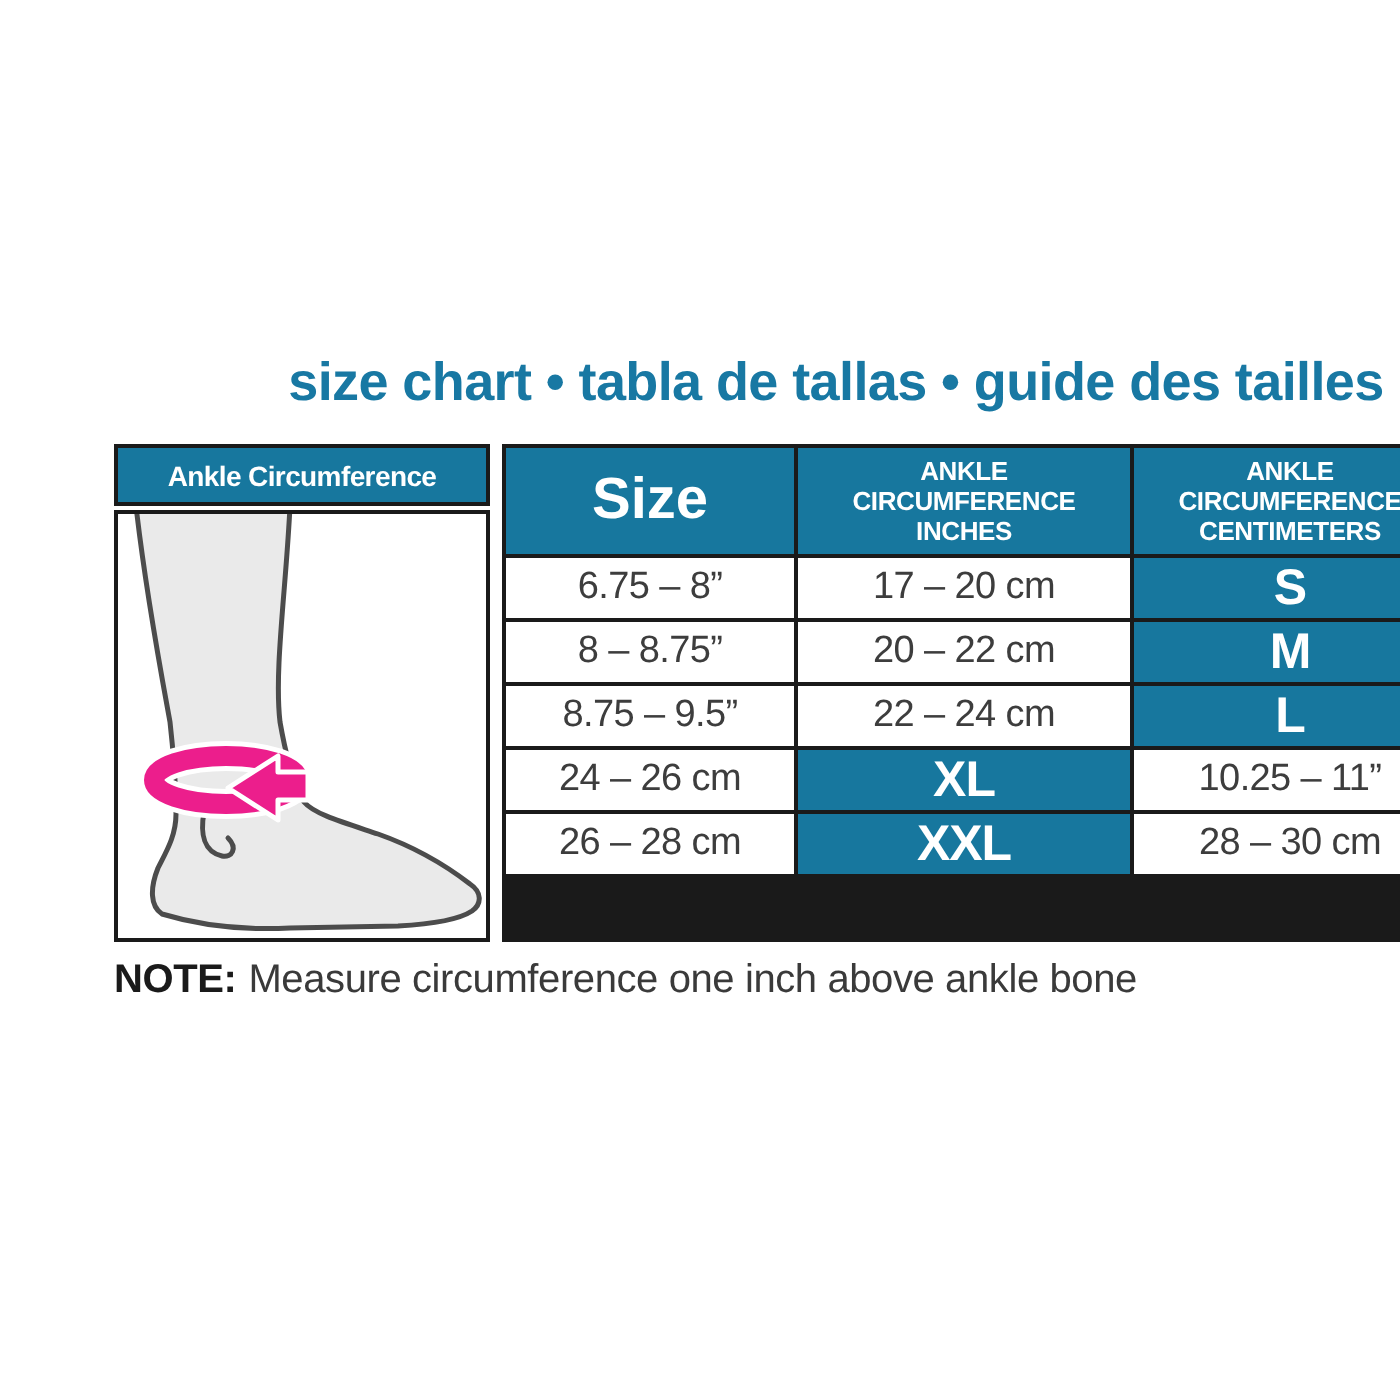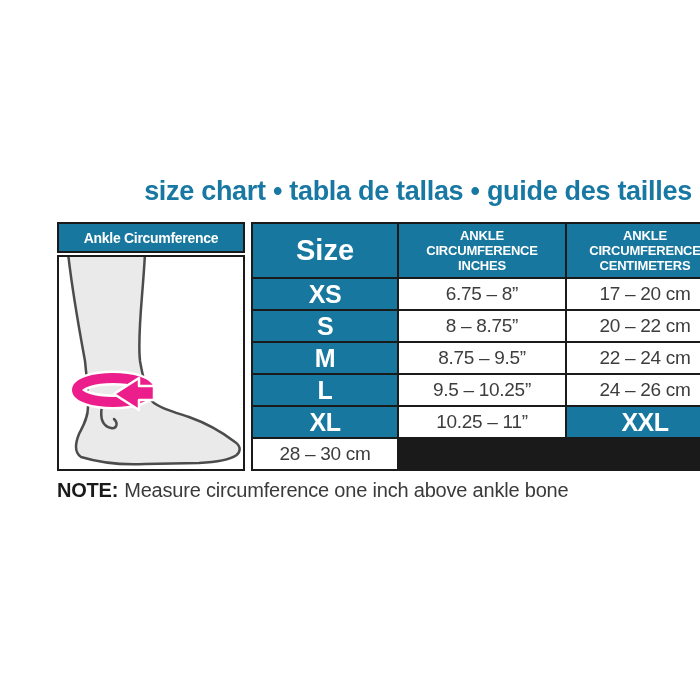--- a/index.html
+++ b/index.html
@@ -79,38 +79,37 @@
   <div class="size-table">
 
     <div class="cell teal size-head">Size</div>
     <div class="cell teal col-head">ANKLE
 CIRCUMFERENCE
 INCHES</div>
     <div class="cell teal col-head">ANKLE
 CIRCUMFERENCE
 CENTIMETERS</div>
 
-    <div class="cell teal size-label">XS</div>
     <div class="cell white range">6.75 – 8”</div>
     <div class="cell white range">17 – 20 cm</div>
 
     <div class="cell teal size-label">S</div>
     <div class="cell white range">8 – 8.75”</div>
     <div class="cell white range">20 – 22 cm</div>
 
     <div class="cell teal size-label">M</div>
     <div class="cell white range">8.75 – 9.5”</div>
     <div class="cell white range">22 – 24 cm</div>
 
     <div class="cell teal size-label">L</div>
-    <div class="cell white range">9.5 – 10.25”</div>
     <div class="cell white range">24 – 26 cm</div>
 
     <div class="cell teal size-label">XL</div>
     <div class="cell white range">10.25 – 11”</div>
+    <div class="cell white range">26 – 28 cm</div>
 
     <div class="cell teal size-label">XXL</div>
     <div class="cell white range">28 – 30 cm</div>
   </div>
 
   <div class="note">
     <b>NOTE:</b><span>Measure circumference one inch above ankle bone</span>
   </div>
 
 </div>

